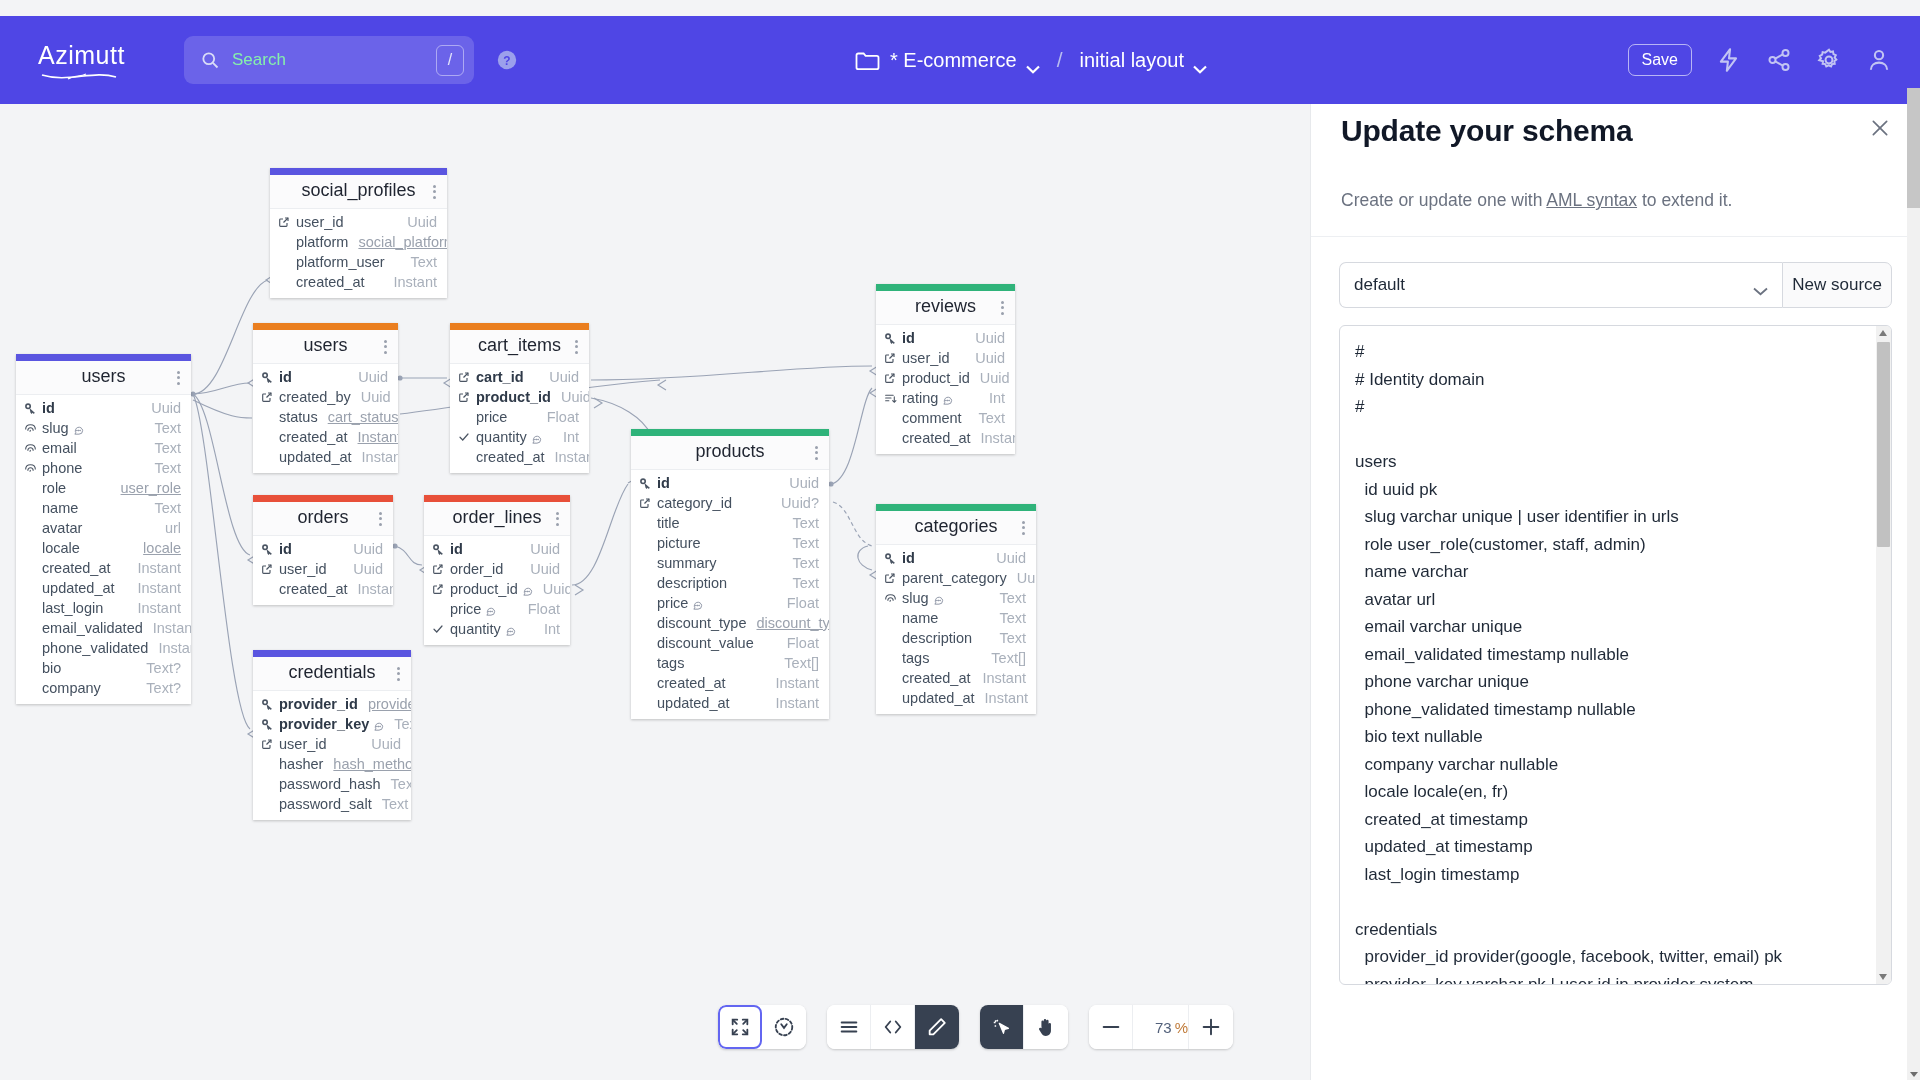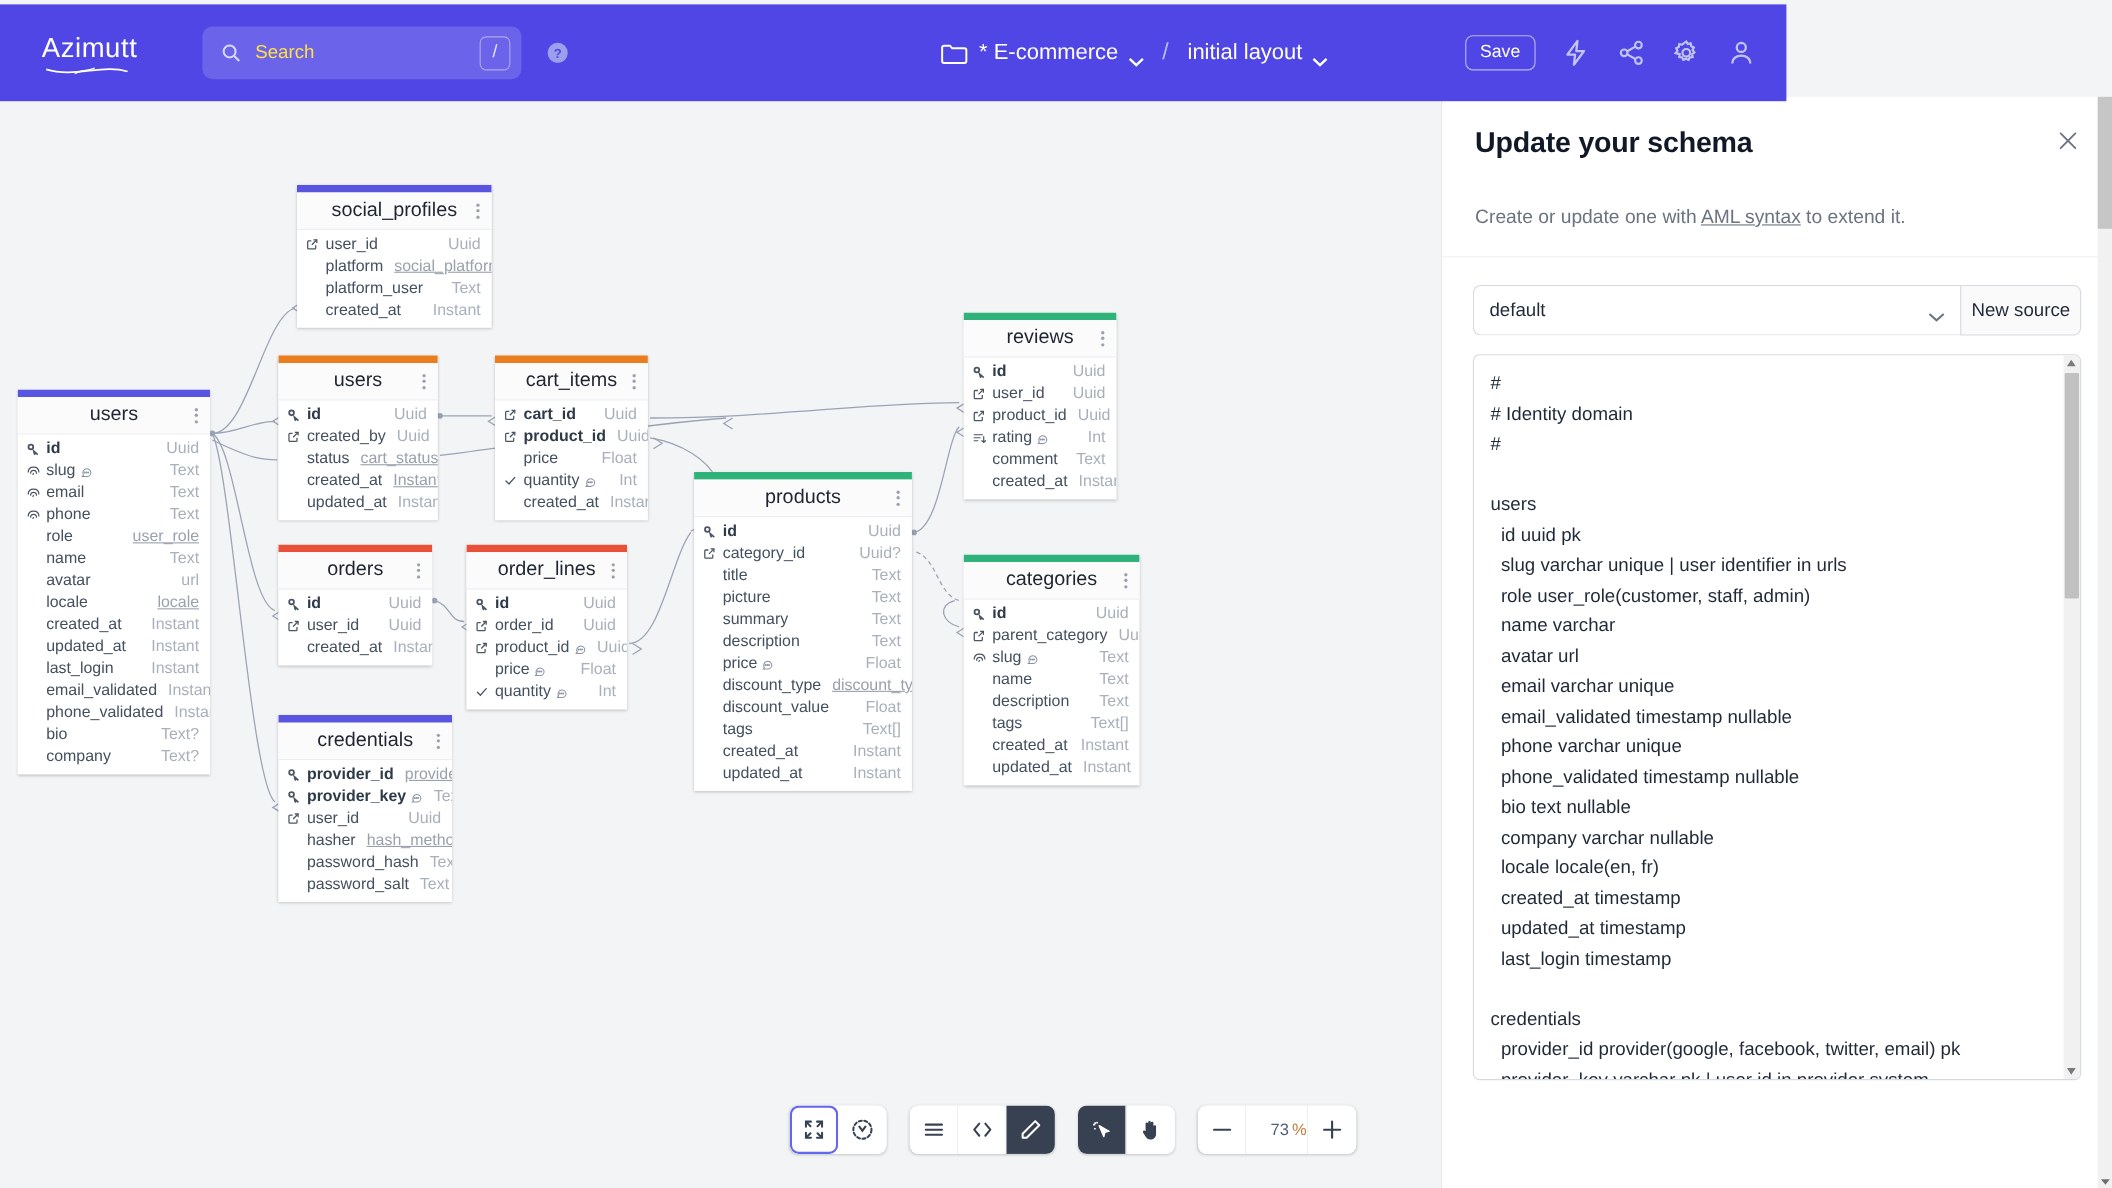--- a/index.html
+++ b/index.html
@@ -5,39 +5,39 @@
   * { box-sizing: border-box; margin: 0; padding: 0; }
   html, body {
     width: 1920px; height: 1080px;
     overflow: hidden;
     font-family: "Liberation Sans", sans-serif;
     background: #f3f4f6;
   }
 
   
   #header {
-    position: absolute; top: 4px; left: 0;
-    width: 1624px; height: 88px;
+    position: absolute; top: 16px; left: 0;
+    width: 1920px; height: 88px;
     background: #4f46e5;
     display: flex; align-items: center;
     z-index: 50;
   }
   .logo-wrap { margin-left: 38px; width: 108px; height: 46px; position: relative; }
   .search-box {
     margin-left: 38px;
     width: 290px; height: 48px;
     background: rgba(255,255,255,0.16);
     border-radius: 9px;
     display: flex; align-items: center;
     padding: 0 10px 0 16px;
     position: relative;
   }
   .search-box .s-icon { width: 20px; height: 20px; flex: none; }
   .search-box .s-text {
-    color: #fde047; font-size: 17px; margin-left: 12px; flex: 1;
+    color: #86efac; font-size: 17px; margin-left: 12px; flex: 1;
   }
   .slash-key {
     width: 28px; height: 31px;
     border: 1px solid rgba(255,255,255,0.45);
     border-radius: 6px;
     color: #e5e7fb; font-size: 16px;
     display: flex; align-items: center; justify-content: center;
   }
   .help-icon { margin-left: 22px; width: 22px; height: 22px; opacity: .85; }
 
@@ -139,21 +139,21 @@
 
   
   #panel {
     position: absolute; top: 88px; right: 0;
     width: 610px; height: 992px;
     background: #ffffff;
     border-left: 1px solid #e7e9ec;
     z-index: 45;
   }
   .panel-head { padding: 26px 30px 22px 30px; border-bottom: 1px solid #edeff2; position: relative; }
-  .panel-title { font-size: 26px; color: #111827; font-weight: 600; letter-spacing: -.2px; }
+  .panel-title { font-size: 30px; color: #111827; font-weight: 600; letter-spacing: -.2px; }
   .panel-sub { margin-top: 12px; font-size: 17.5px; color: #6b7280; line-height: 1.55; }
   .panel-sub a { color: #6b7280; text-decoration: underline; }
   .panel-x { position: absolute; right: 30px; top: 30px; width: 20px; height: 20px; }
 
   .src-row { display: flex; margin: 25px 28px 0 28px; }
   .src-select {
     flex: 1; height: 46px;
     border: 1px solid #d6d9df; border-right: none;
     border-radius: 7px 0 0 7px;
     background: #fff;

